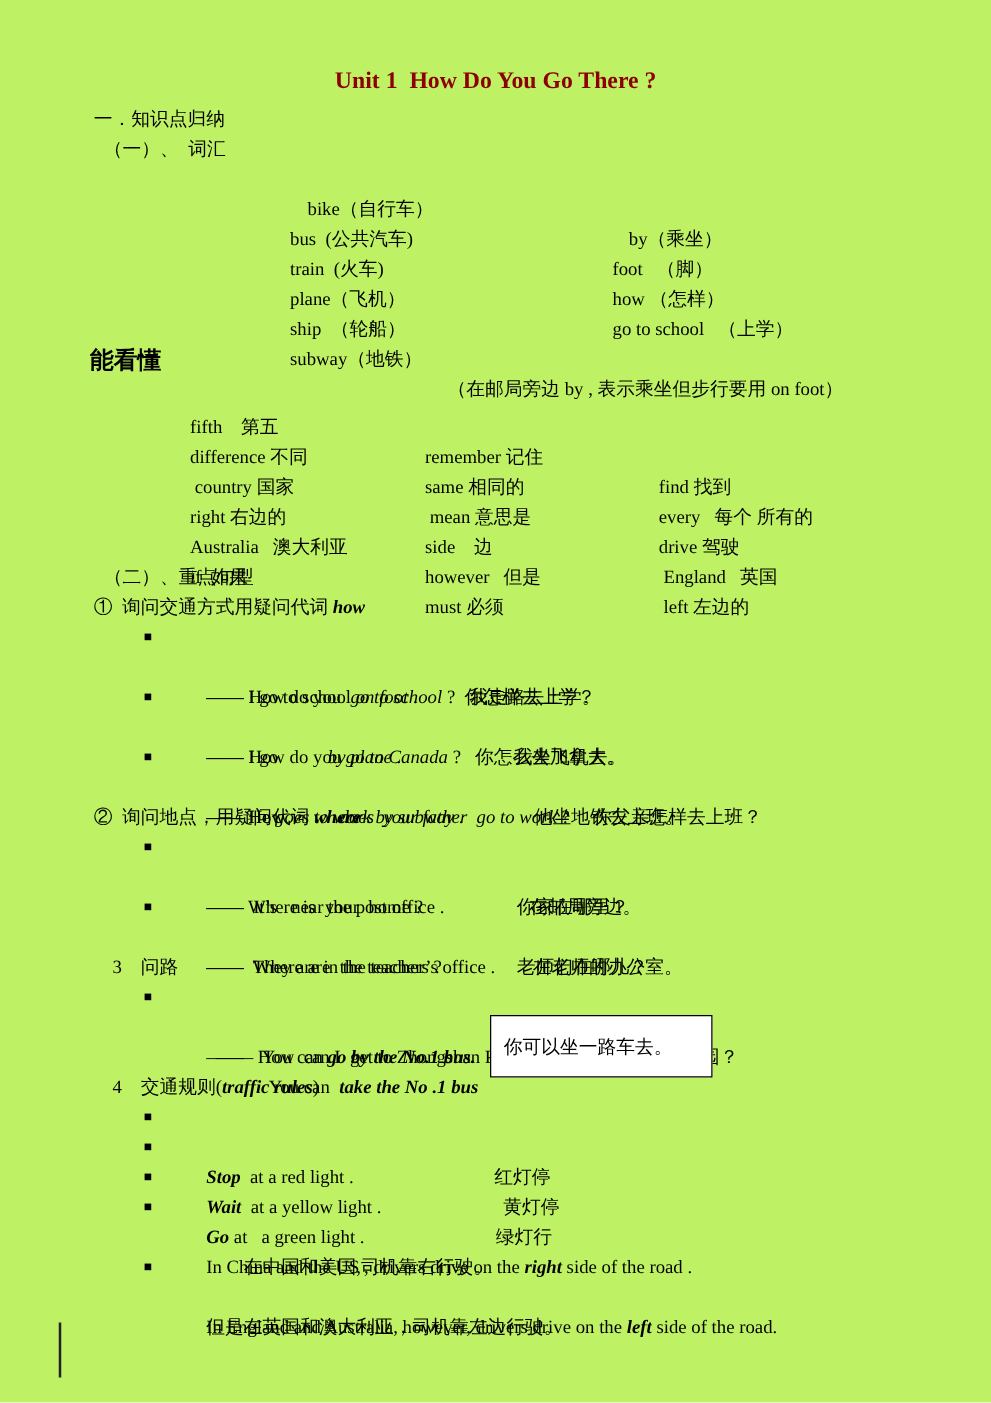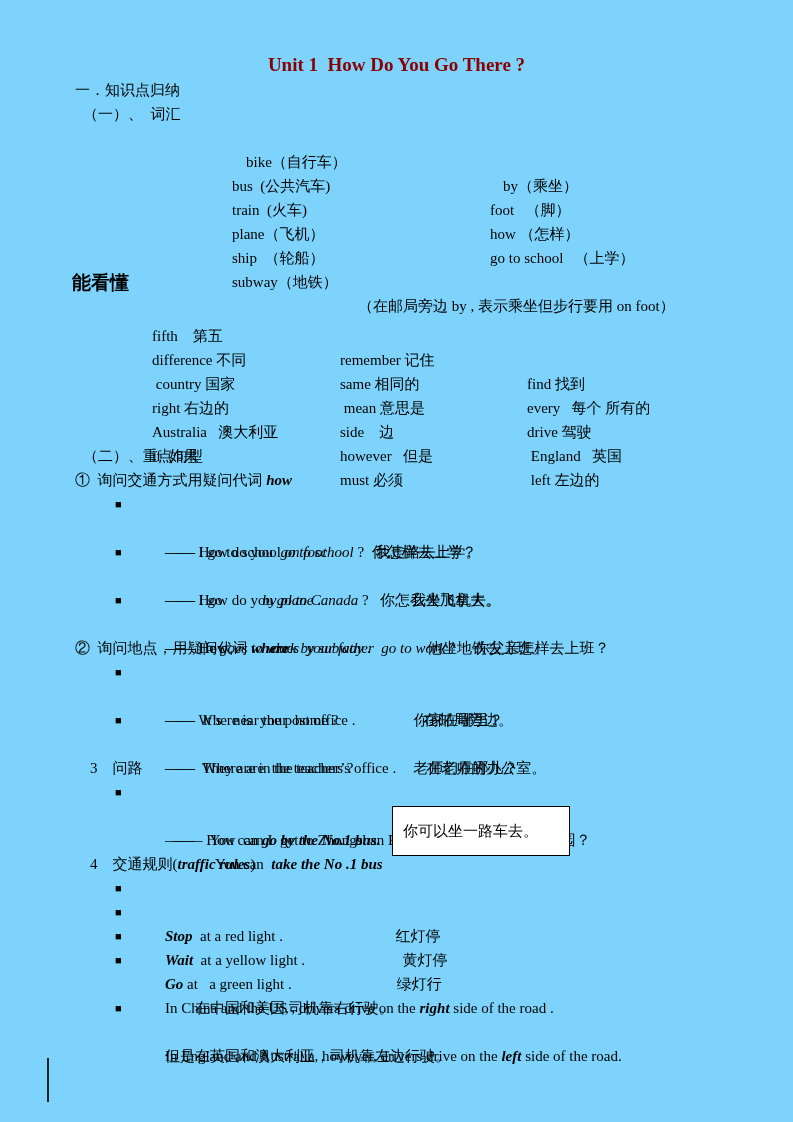--- a/index.html
+++ b/index.html
@@ -1,32 +1,32 @@
 <!DOCTYPE html>
 <html><head>
 <meta charset="utf-8">
 <style>
   * { margin:0; padding:0; box-sizing:border-box; }
   html,body { background:#ffffff; }
   .page {
     position:relative;
     width:793px; height:1122px;
-    background:#7dd3fc;
+    background:#bef264;
     font-family:"Liberation Serif","DejaVu Serif",serif;
     font-size:15px; color:#000;
     padding-top:52px;
     overflow:hidden;
   }
   .title {
     height:26px; line-height:26px;
     text-align:center; font-weight:bold; font-size:19px;
     color:#8B0000; white-space:pre;
   }
   .line { height:24px; line-height:24px; white-space:pre; }
-  .h-outline { margin-left:75px; }
+  .h-outline { margin-left:75px; margin-top:6px; }
   .h-sub { margin-left:83px; }
   .h-num { margin-left:75px; }
   .h-num34 { margin-left:90px; }
   .vrow { position:relative; height:24px; line-height:24px; white-space:pre; }
   .vrow .l { position:absolute; left:232px; }
   .vrow.first .l { left:246px; }
   .vrow .r { position:absolute; left:490px; }
   .vrow.first .r { left:503px; }
   .vrow .note { position:absolute; left:358px; }
   .canread-label { margin-left:72px; font-weight:bold; font-size:19px; height:26px; line-height:26px; }

